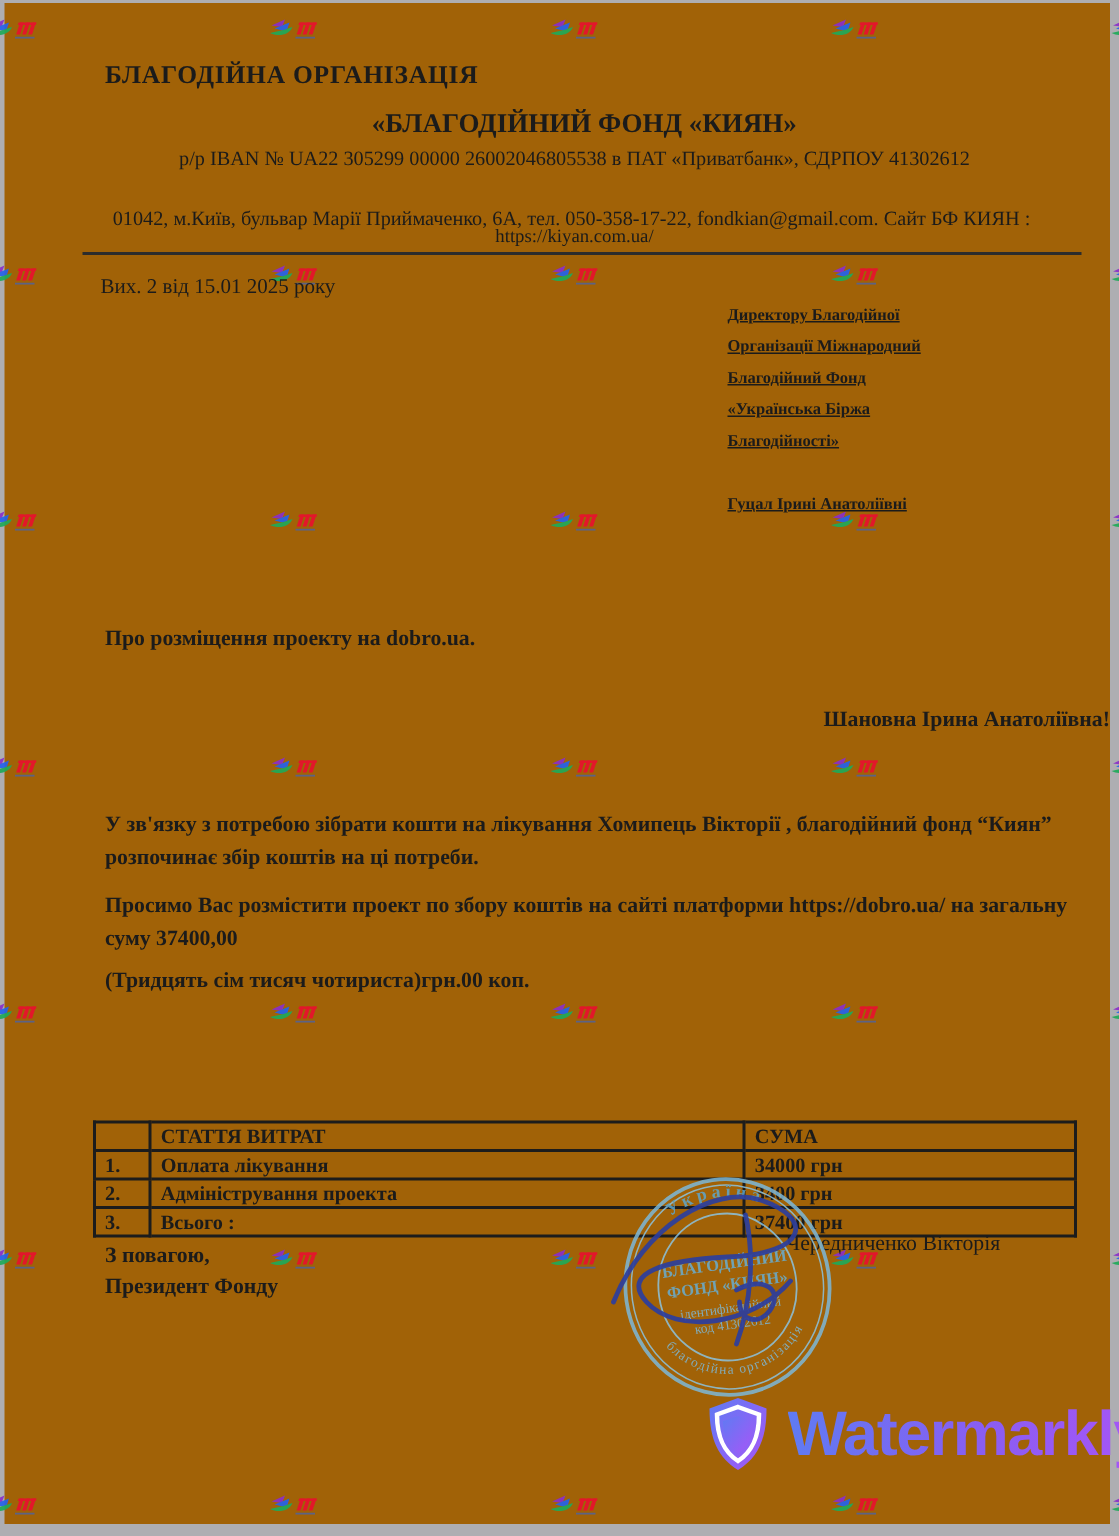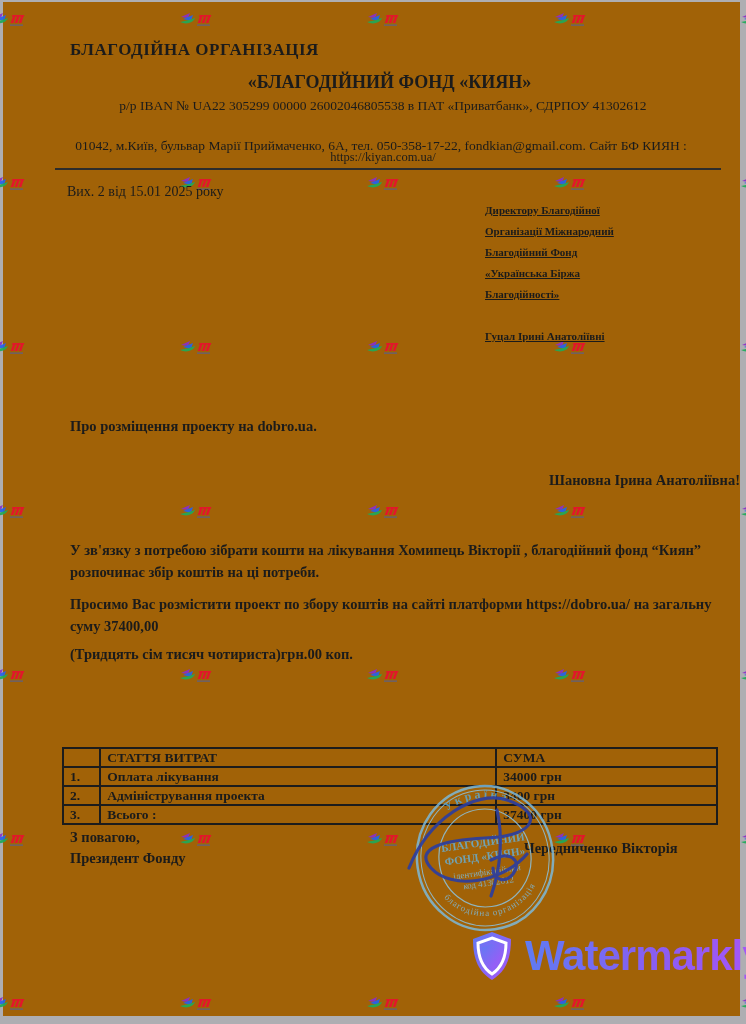--- a/index.html
+++ b/index.html
@@ -43,21 +43,21 @@
     padding:0 6px;height:17px;
     text-align:left;vertical-align:middle;
     white-space:nowrap;
   }
   td.c-num{width:24px;}
   th.c-item,td.c-item{width:396px;}
   th.c-sum,td.c-sum{width:216px;}
   td.indent{padding-left:16px;}
   .closing{left:67px;top:827px;font-size:14.5px;font-weight:bold;}
   .sig-title{left:67px;top:848px;font-size:14.5px;font-weight:bold;}
-  .sig-name{left:521px;top:838px;font-size:14.5px;font-weight:bold;}
+  .sig-name{left:521px;top:819px;font-size:14.5px;font-weight:normal;}
   .stamp{left:396px;top:776px;}
   .signature-ink{left:398px;top:782px;}
   .wmly{left:466px;top:928px;display:flex;align-items:center;gap:10px;}
   .wmly-text{
     font-family:"Liberation Sans", sans-serif;
     font-size:42px;font-weight:bold;letter-spacing:-1px;
     background:linear-gradient(90deg,#5f7bf3 0%,#8a5df2 55%,#a855f7 100%);
     -webkit-background-clip:text;background-clip:text;color:transparent;
   }
   .stamp text{font-family:"Liberation Serif", serif;}

